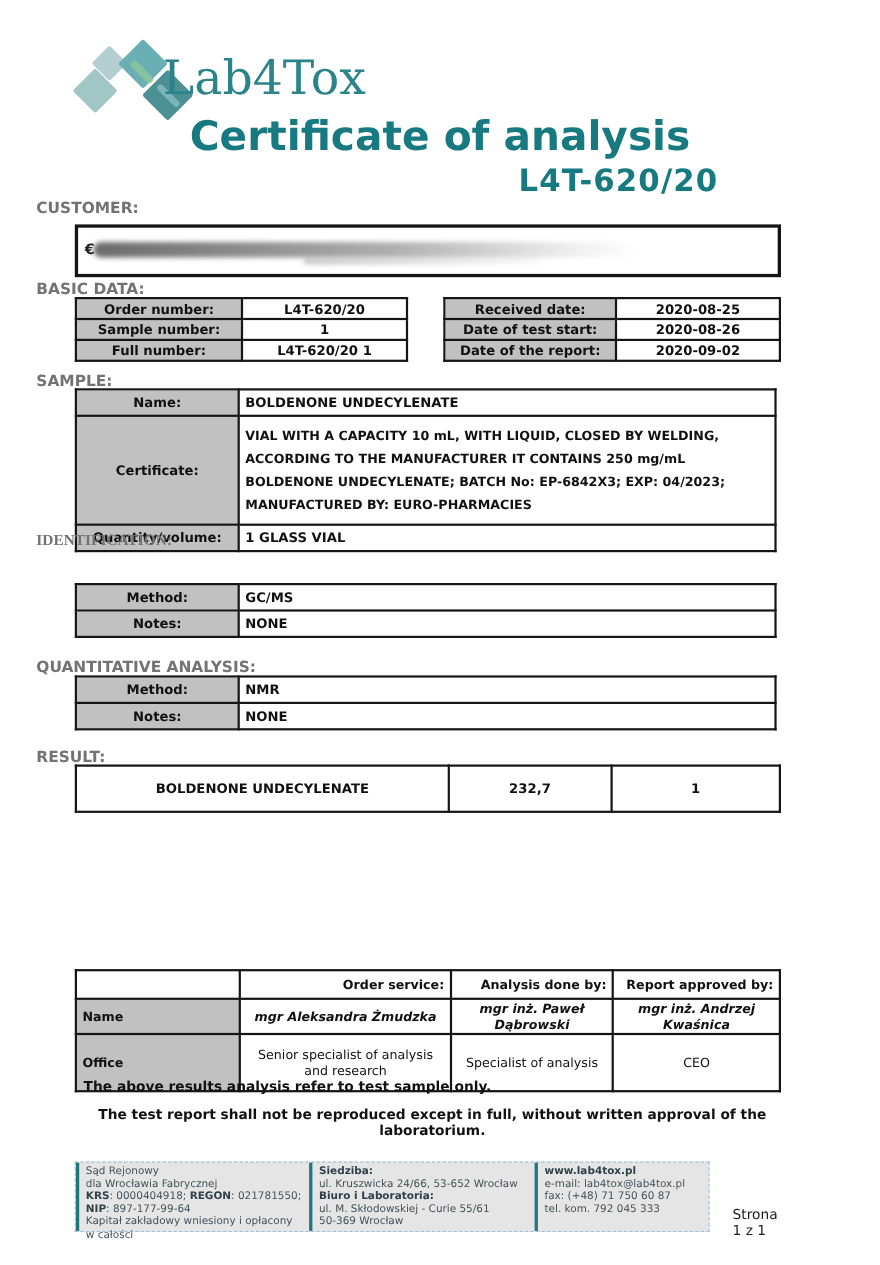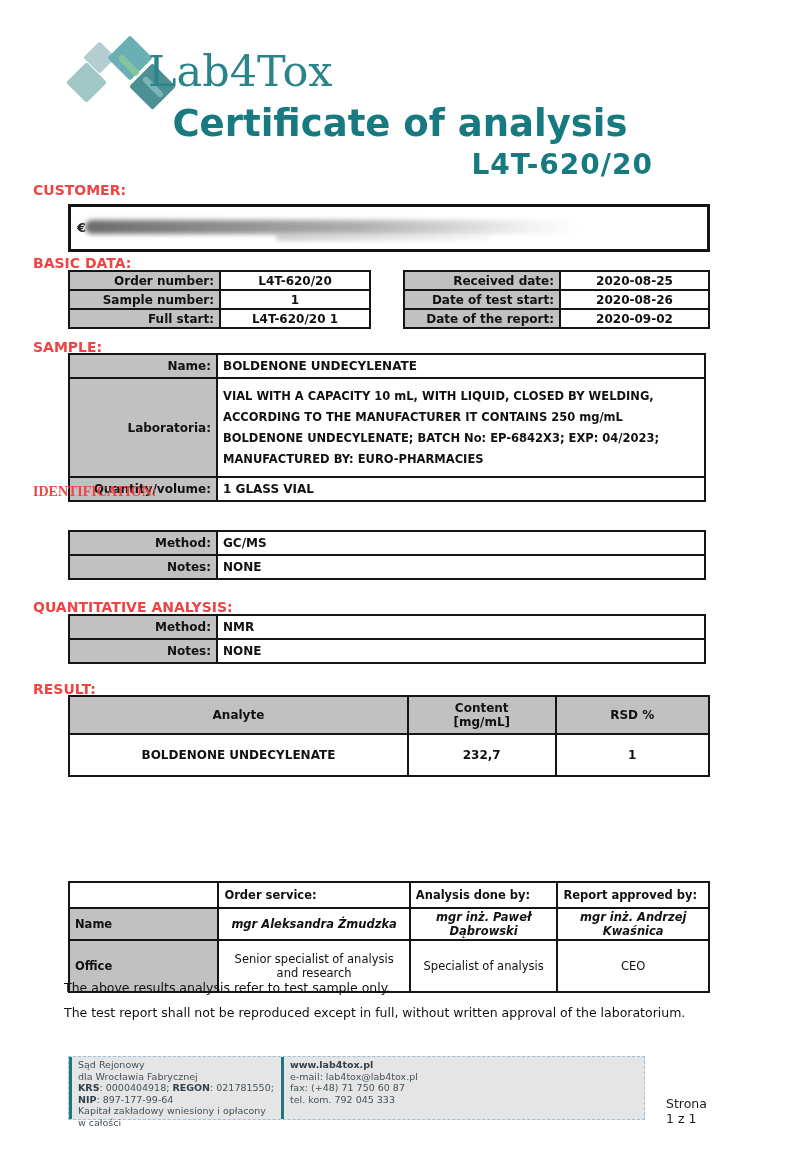--- a/index.html
+++ b/index.html
@@ -22,21 +22,21 @@
   .logo-text { left:148px; top:50px; font-family:"DejaVu Serif","Liberation Serif",serif;
     font-size:43px; line-height:1; color:#2b8489; }
   .company { right:55px; top:45px; text-align:right; font-weight:bold;
     font-size:17.5px; line-height:27px; color:#177a80; }
   .title { left:0; top:102px; width:800px; margin:0; text-align:center;
     font-size:37px; font-weight:bold; color:#177a80; }
   .certnum { right:57px; top:148px; font-size:28px; font-weight:bold;
     color:#177a80; letter-spacing:1px; }
 
   
-  .seclabel { left:33px; font-size:14px; font-weight:bold; color:#ef4444; }
+  .seclabel { left:33px; font-size:14px; font-weight:bold; color:#737373; }
   #lbl-customer { top:182px; }
   #lbl-basic    { top:255px; }
   #lbl-sample   { top:339px; }
   #lbl-id       { top:484px;font-family:Liberation Serif, serif; }
   #lbl-quant    { top:599px; }
   #lbl-result   { top:681px; }
 
   
   .customer-box { left:68px; top:204px; width:636px; height:42px;
     border:3px solid #151515; background:#fff; }
@@ -46,21 +46,21 @@
     filter:blur(2.5px); }
   .smear2 { position:absolute; left:205px; top:27px; width:215px; height:7px; border-radius:4px;
     background:linear-gradient(90deg, rgba(150,150,150,.45), rgba(210,210,210,.1));
     filter:blur(2px); }
 
   
   table { border-collapse:collapse; table-layout:fixed;
     font-family:"DejaVu Sans","Liberation Sans",sans-serif;
     font-size:12px; font-weight:bold; color:#111; }
   td { border:2px solid #151515; padding:1px 5px; overflow:hidden; }
-  td.lbl { background:#c1c1c1; text-align:right; }
+  td.lbl { background:#c1c1c1; text-align:center; }
   td.val { text-align:center; background:#fff; }
   td.vleft { text-align:left; background:#fff; }
 
   #tbl-basic-left  { left:68px; top:270px; }
   #tbl-basic-left td  { height:15px; }
   #tbl-basic-right { left:403px; top:270px; }
   #tbl-basic-right td { height:15px; }
 
   #tbl-sample { left:68px; top:353px; }
   #tbl-sample .desc { line-height:21px; font-size:11.5px; }
@@ -69,26 +69,26 @@
   #tbl-id td    { height:20px; }
   #tbl-quant { left:68px; top:614px; }
   #tbl-quant td { height:20px; }
 
   #tbl-result { left:68px; top:695px; }
   #tbl-result td { text-align:center; }
   #tbl-result td.hdr { background:#c1c1c1; height:34px; }
   #tbl-result td.data { height:38px; }
 
   #tbl-sign { left:68px; top:881px; font-size:11.5px; }
-  #tbl-sign td.hdr  { text-align:left; height:22px; background:#fff; }
+  #tbl-sign td.hdr  { text-align:right; height:22px; background:#fff; }
   #tbl-sign td.cell { text-align:center; background:#fff; font-weight:normal; font-size:11.5px; }
   #tbl-sign td.rowlbl { background:#c1c1c1; text-align:left; }
   #tbl-sign td.sig { text-align:center; background:#fff; font-style:italic; font-weight:bold; }
 
-  .note { left:64px; font-size:12.5px; font-weight:normal; color:#111;text-align:center; }
+  .note { left:76px; font-size:12.5px; font-weight:bold; color:#111;text-align:center; }
   #note1 { top:980px; }
   #note2 { top:1005px; }
 
   
   .footer { left:68px; top:1056px; width:577px; height:64px;
     border:1px dashed #9fc0dd; display:flex; background:#e5e5e5; box-sizing:border-box; }
   .fcol { border-left:3px solid #20767c; padding:2px 5px 2px 6px; box-sizing:border-box;
     font-size:9.5px; line-height:11.5px; color:#43525a; font-weight:normal; }
   .fcol1 { width:212px; }
   .fcol2 { width:205px; }
@@ -132,21 +132,21 @@
     <tbody>
         <tr>
       <td class="lbl">Order number:</td>
       <td class="val">L4T-620/20</td>
     </tr>
     <tr>
       <td class="lbl">Sample number:</td>
       <td class="val">1</td>
     </tr>
     <tr>
-      <td class="lbl">Full start:</td>
+      <td class="lbl">Full number:</td>
       <td class="val">L4T-620/20 1</td>
     </tr>
   </tbody>
     </table>
 
   <table id="tbl-basic-right" class="abs">
     <colgroup>
         <col style="width:156px">
         <col style="width:149px">
       </colgroup>
@@ -171,21 +171,21 @@
     <colgroup>
         <col style="width:148px">
         <col style="width:488px">
       </colgroup>
     <tbody>
         <tr>
       <td class="lbl" style="height:20px">Name:</td>
       <td class="vleft">BOLDENONE UNDECYLENATE</td>
     </tr>
     <tr>
-      <td class="lbl" style="height:95px">Laboratoria:</td>
+      <td class="lbl" style="height:95px">Certificate:</td>
       <td class="vleft desc">VIAL WITH A CAPACITY 10 mL, WITH LIQUID, CLOSED BY WELDING, ACCORDING TO THE MANUFACTURER IT CONTAINS 250 mg/mL BOLDENONE UNDECYLENATE; BATCH No: EP-6842X3; EXP: 04/2023; MANUFACTURED BY: EURO-PHARMACIES</td>
     </tr>
     <tr>
       <td class="lbl" style="height:20px">Quantity/volume:</td>
       <td class="vleft">1 GLASS VIAL</td>
     </tr>
   </tbody>
     </table>
 
   <div id="lbl-id" class="abs seclabel">IDENTIFICATION:</div>
@@ -225,28 +225,20 @@
     </table>
 
   <div id="lbl-result" class="abs seclabel">RESULT:</div>
   <table id="tbl-result" class="abs">
     <colgroup>
         <col style="width:340px">
         <col style="width:148px">
         <col style="width:154px">
       </colgroup>
     <tbody>
-        <tr>
-      <td class="hdr">Analyte</td>
-      <td class="hdr">
-        <div>Content</div>
-        <div>[mg/mL]</div>
-      </td>
-      <td class="hdr">RSD %</td>
-    </tr>
     <tr>
       <td class="data">BOLDENONE UNDECYLENATE</td>
       <td class="data">232,7</td>
       <td class="data">1</td>
     </tr>
   </tbody>
     </table>
 
   <table id="tbl-sign" class="abs">
     <colgroup>
@@ -282,20 +274,27 @@
 
   <div class="abs footer">
     <div class="fcol fcol1">
       <div>Sąd Rejonowy</div>
       <div>dla Wrocławia Fabrycznej</div>
       <div><span class="fb">KRS</span><span>: 0000404918; </span><span class="fb">REGON</span><span>: 021781550;</span></div>
       <div><span class="fb">NIP</span><span>: 897-177-99-64</span></div>
       <div>Kapitał zakładowy wniesiony i opłacony</div>
       <div>w całości</div>
     </div>
+    <div class="fcol fcol2">
+      <div class="fb">Siedziba:</div>
+      <div>ul. Kruszwicka 24/66, 53-652 Wrocław</div>
+      <div class="fb">Biuro i Laboratoria:</div>
+      <div>ul. M. Skłodowskiej - Curie 55/61</div>
+      <div>50-369 Wrocław</div>
+    </div>
     <div class="fcol fcol3">
       <div class="fb">www.lab4tox.pl</div>
       <div>e-mail: lab4tox@lab4tox.pl</div>
       <div>fax: (+48) 71 750 60 87</div>
       <div>tel. kom. 792 045 333</div>
     </div>
   </div>
 
   <div class="abs pagenum">Strona 1 z 1</div>
 

